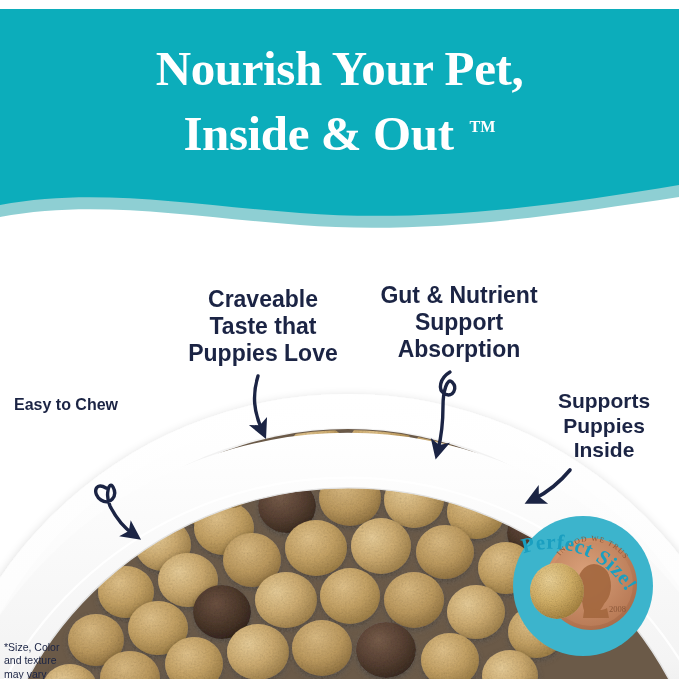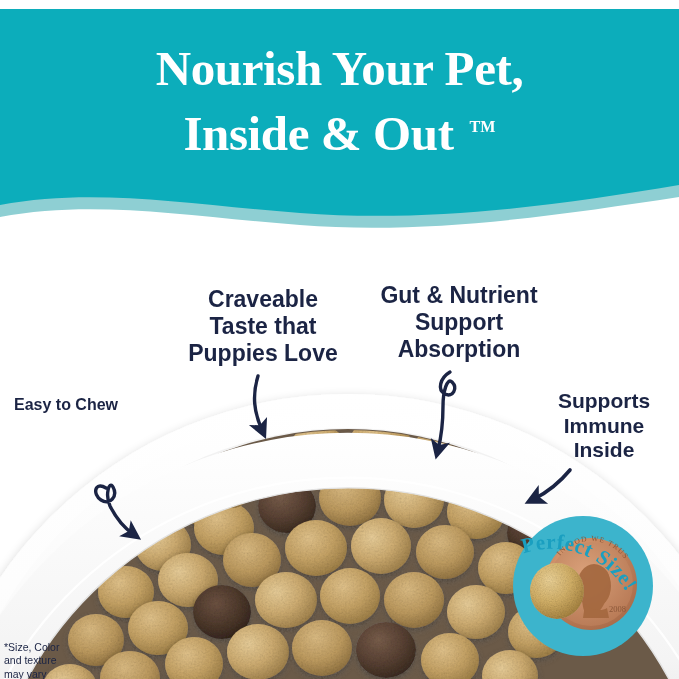--- a/index.html
+++ b/index.html
@@ -376,21 +376,21 @@
   </div>
 
   <div class="callout" id="callout-gut">
     <span class="line">Gut &amp; Nutrient</span>
     <span class="line">Support</span>
     <span class="line">Absorption</span>
   </div>
 
   <div class="callout" id="callout-immune">
     <span class="line">Supports</span>
-    <span class="line">Immune</span>
+    <span class="line">Puppies</span>
     <span class="line">Inside</span>
   </div>
 
   <div class="disclaimer">
     <span class="line">*Size, Color</span>
     <span class="line">and texture</span>
     <span class="line">may vary</span>
   </div>
 
   <div class="badge">

